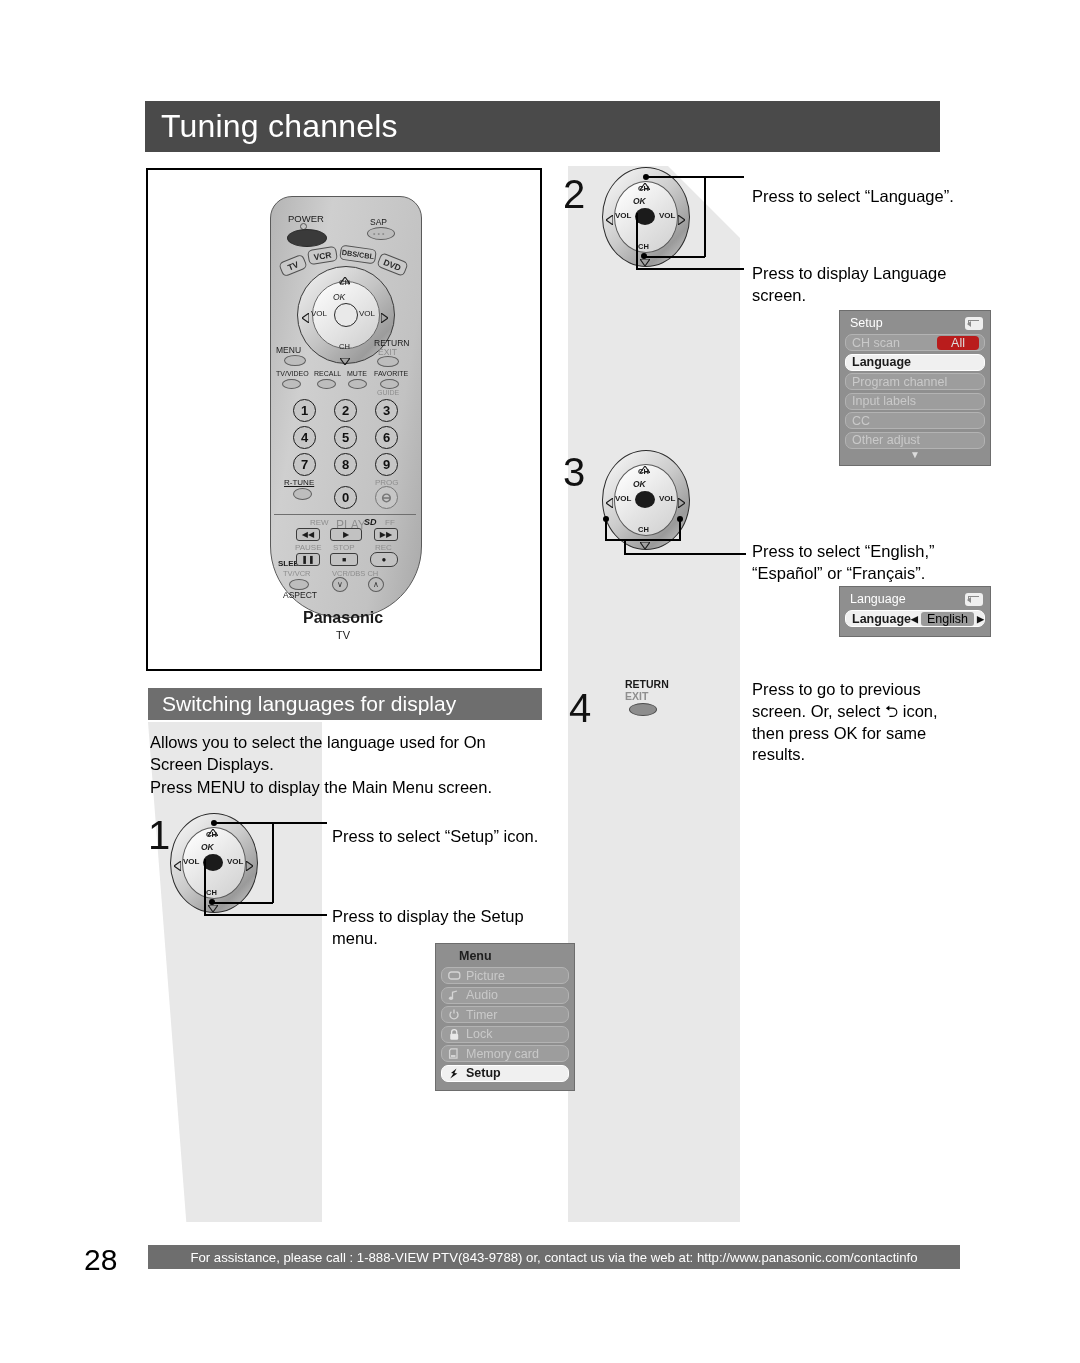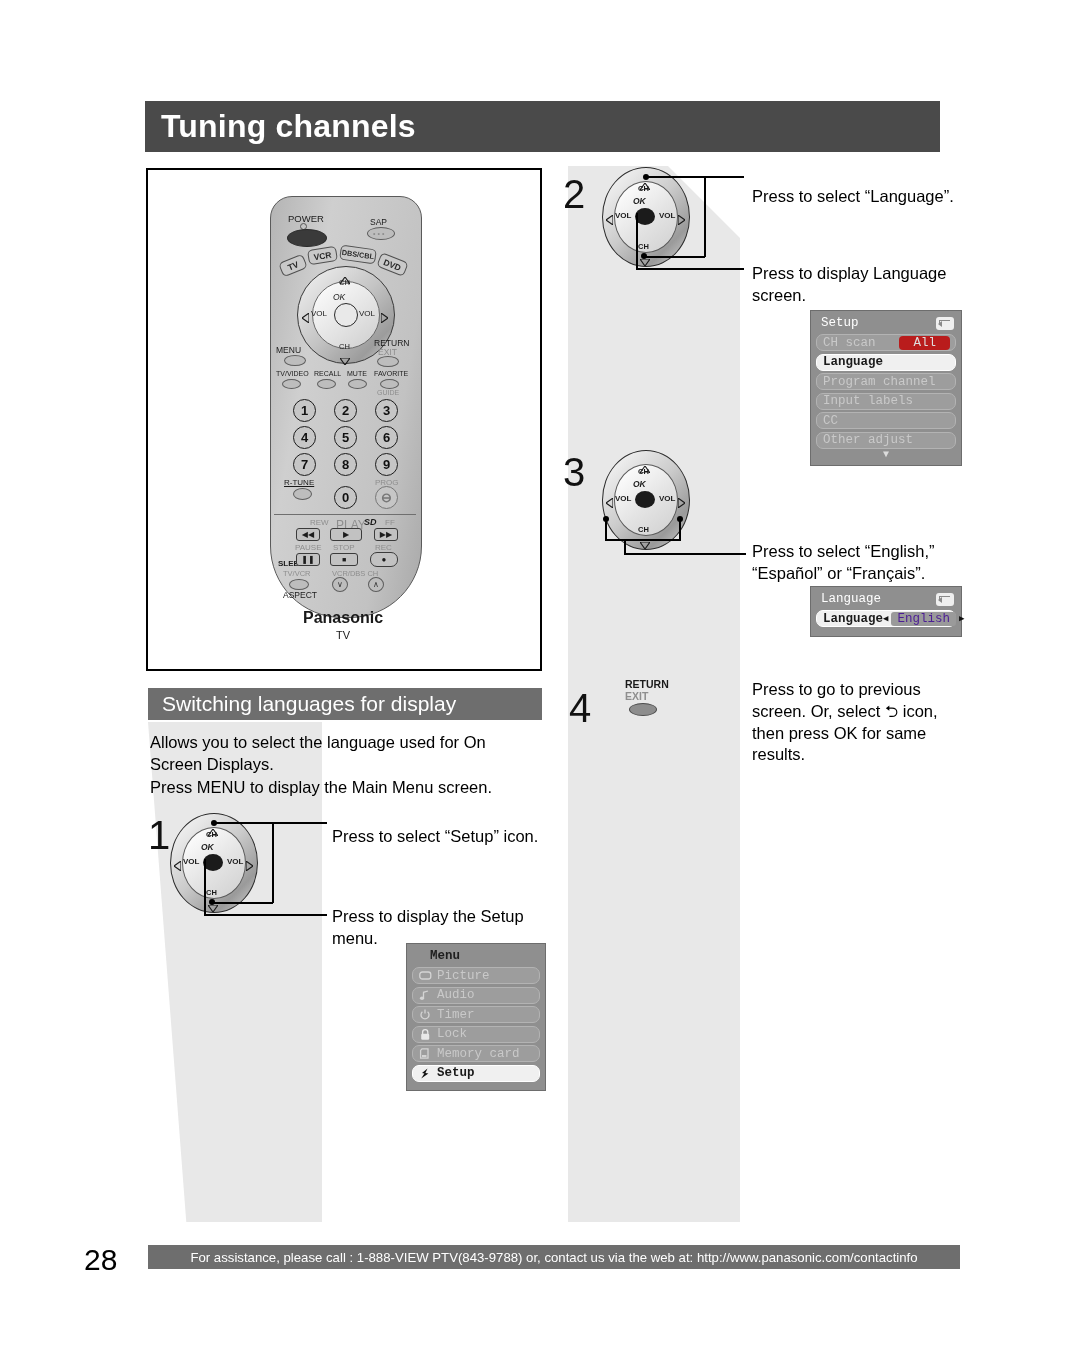--- a/index.html
+++ b/index.html
@@ -27,21 +27,21 @@
     height: 51px;
     background: #4a4a4a;
     display: flex;
     align-items: center;
   }
   #page-header .title {
     color: #ffffff;
     font-size: 32px;
     letter-spacing: .2px;
     padding-left: 16px;
-    font-weight: 700;
+    font-weight: 400;
   }
 
   
   .slab {
     position: absolute;
     background: #e8e8e8;
   }
   #slab-left {
     left: 148px;
     top: 722px;
@@ -228,23 +228,24 @@
     color: #000;
     line-height: 1.35;
     white-space: pre-line;
   }
 
   
   .osd {
     position: absolute;
     background: #8f8f8f;
     border: 1px solid #6d6d6d;
-    font-family: Liberation Mono, monospace;
+    font-family: Liberation Sans, sans-serif;
     padding: 4px 5px 6px 5px;
     box-sizing: border-box;
+    margin-left: 29px;
   }
   .osd-title {
     color: #ffffff;
     font-size: 12.5px;
     padding: 1px 2px 4px 5px;
     display: flex;
     align-items: center;
     justify-content: space-between;
   }
   .back-icon {
@@ -303,21 +304,21 @@
   .osd-row.sel .val-lang {
     margin-left: auto;
     margin-right: 4px;
     display: flex;
     align-items: center;
     gap: 3px;
     color: #111;
   }
   .osd-row .chip {
     background: #9a9a9a;
-    color: #4c1d95;
+    color: #000000;
     padding: 0 6px;
     border-radius: 3px;
     font-weight: normal;
   }
   .osd-scroll-arrow {
     text-align: center;
     color: #dcdcdc;
     font-size: 10px;
     line-height: 8px;
     margin-top: 1px;

